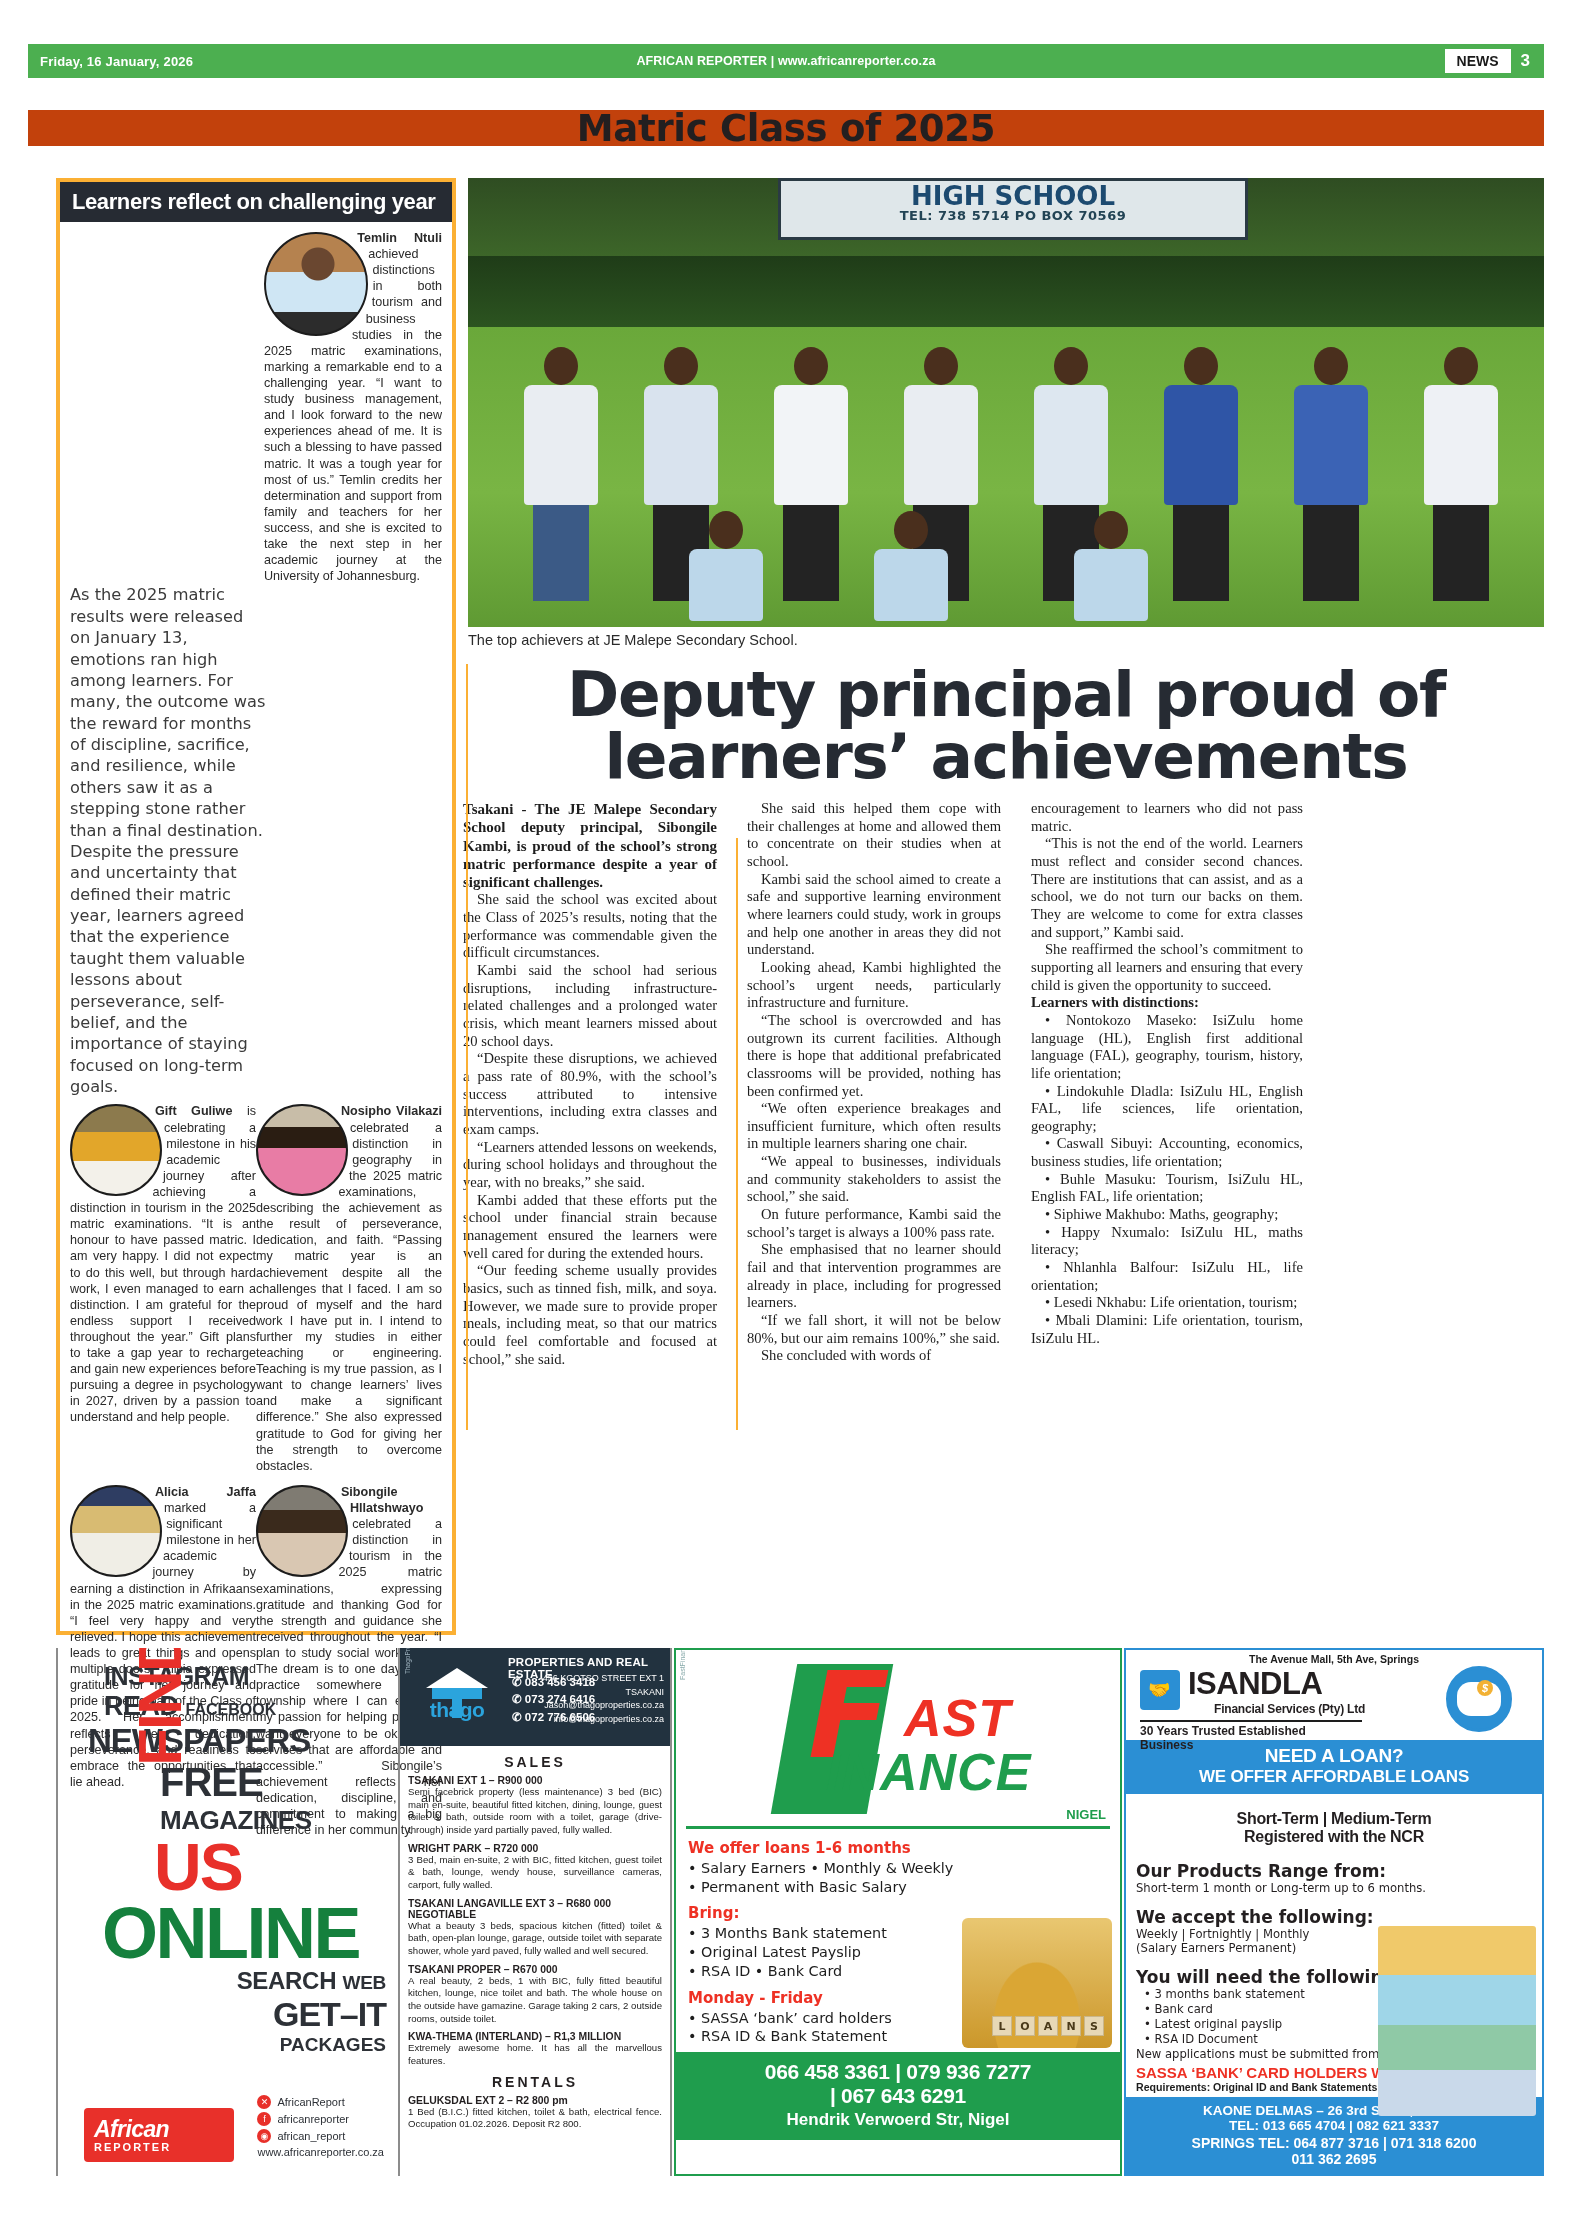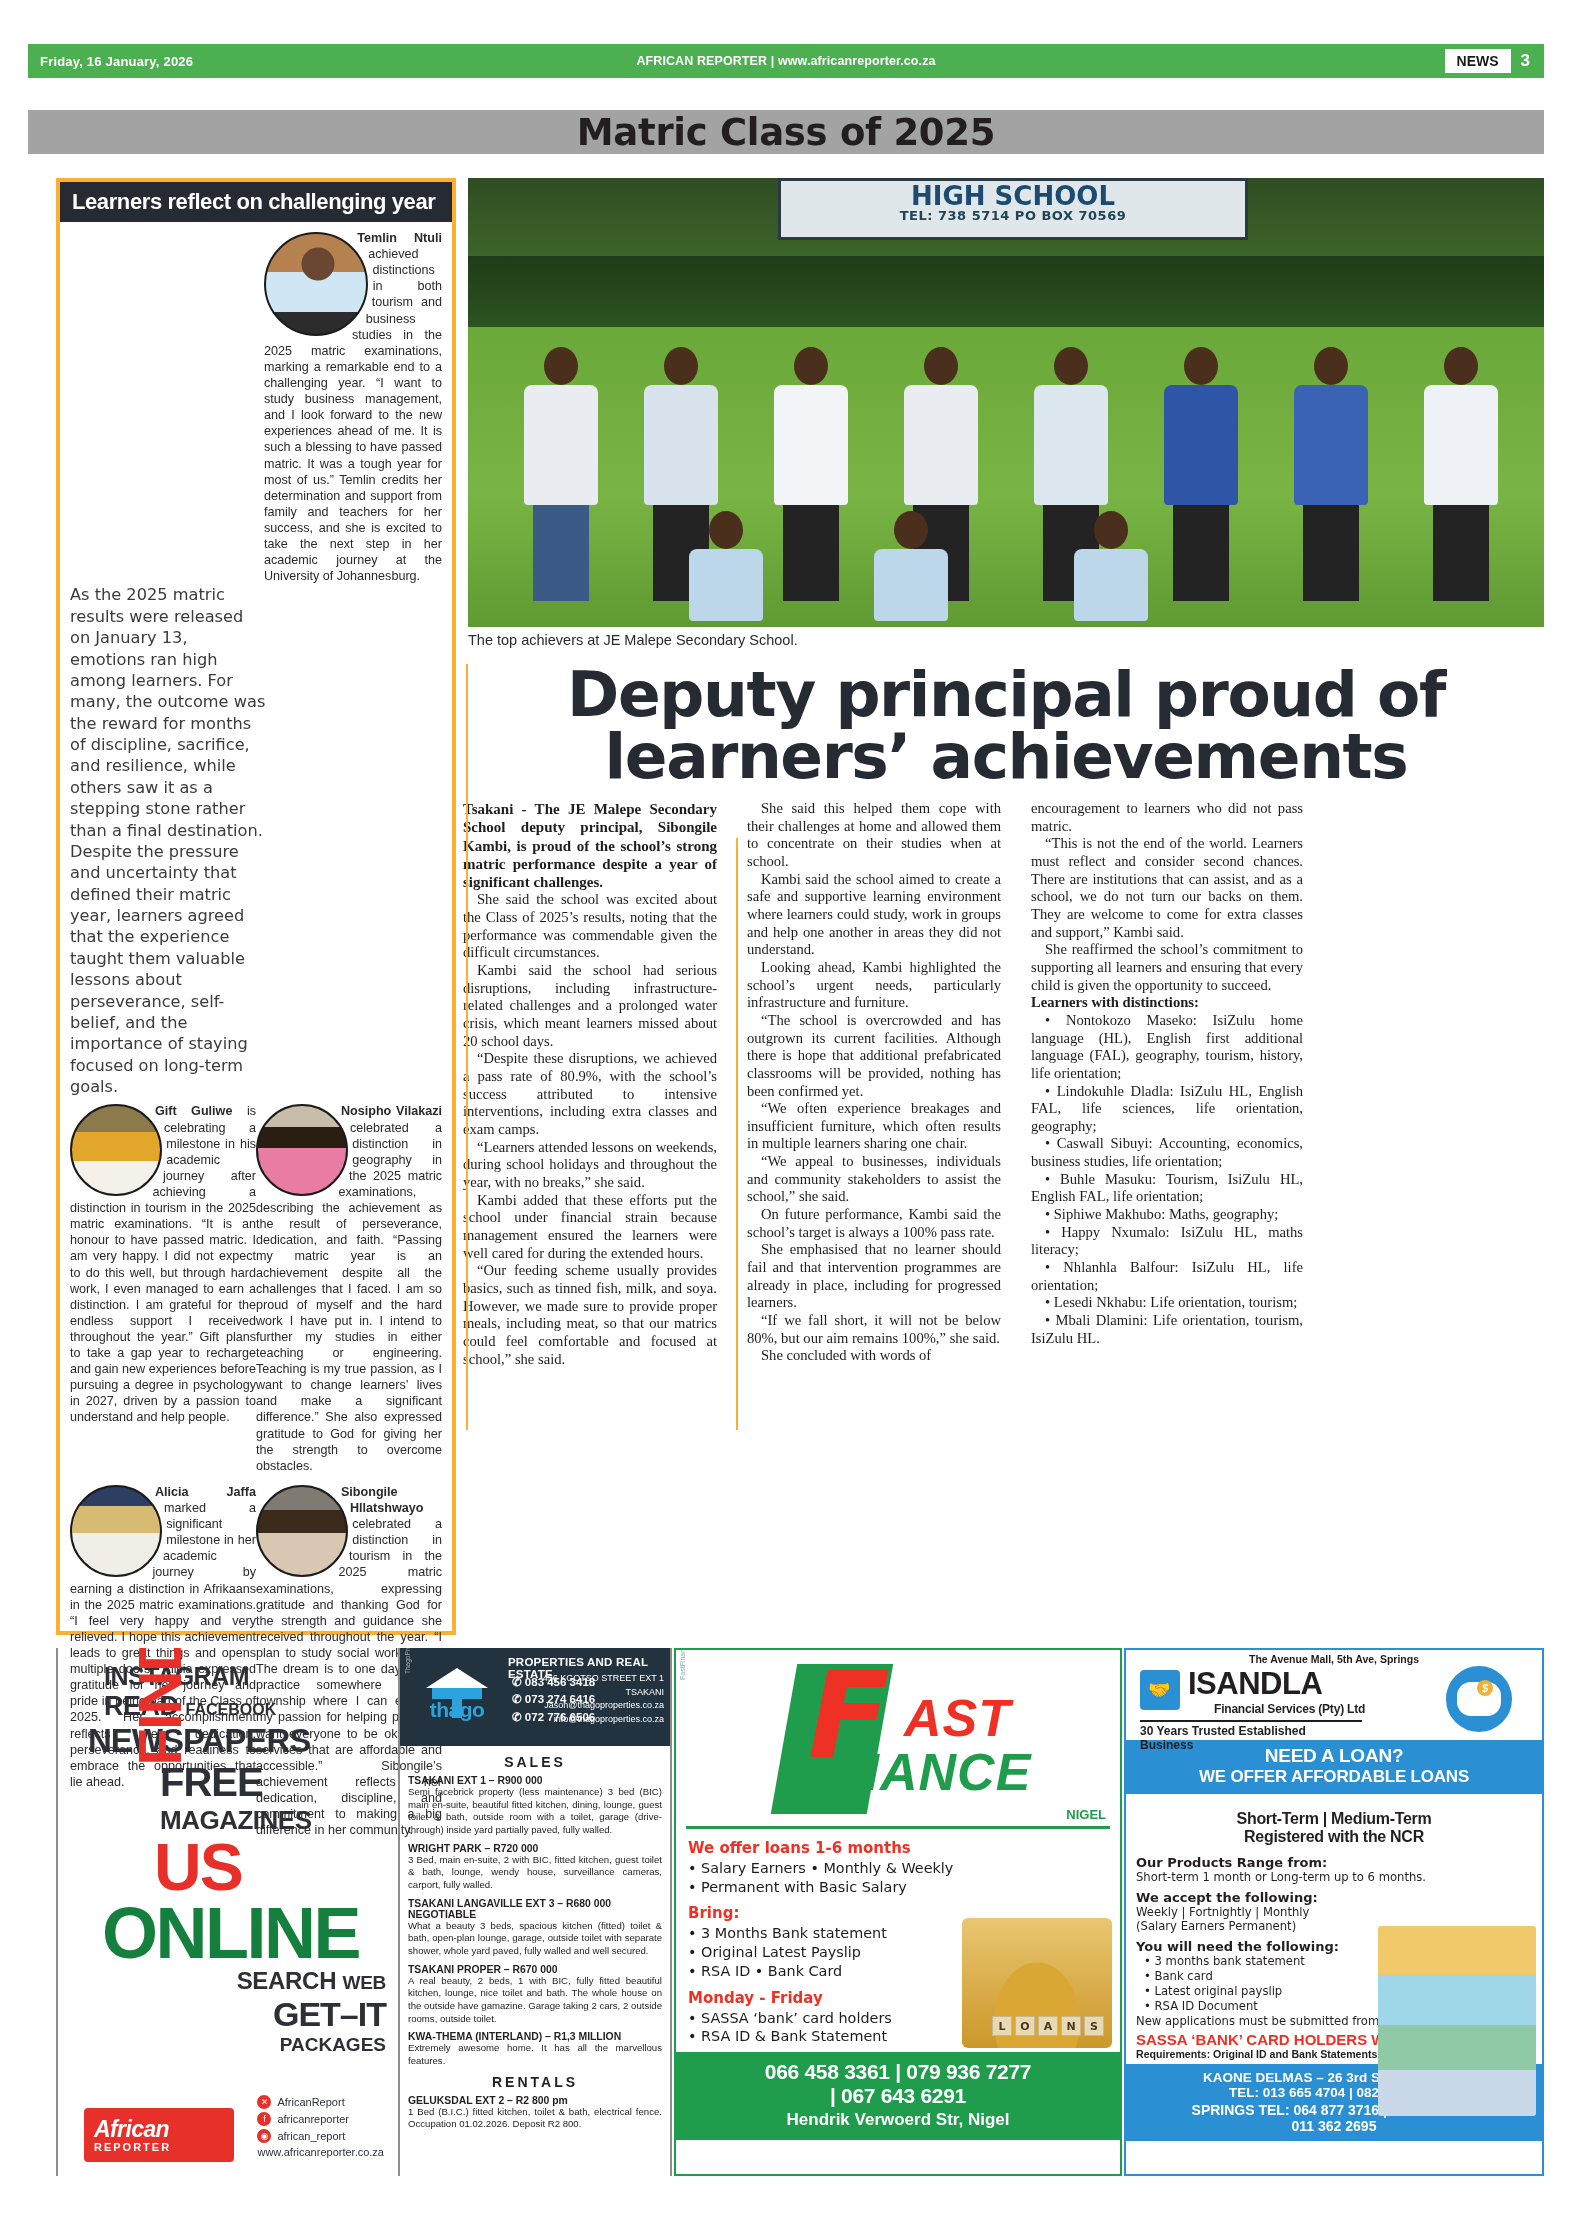--- a/index.html
+++ b/index.html
@@ -27,22 +27,22 @@
   }
   .masthead-right { margin-left: auto; display: flex; align-items: center; height: 100%; }
   .news-chip {
     background: #ffffff; color: #1a1a1a; font-weight: bold; font-size: 14px;
     padding: 5px 12px; margin-right: 10px; line-height: 1;
   }
   .page-num { color: #ffffff; font-weight: bold; font-size: 17px; margin-right: 14px; }
 
   
   .section-banner {
-    position: absolute; left: 28px; top: 110px; width: 1516px; height: 44px;
-    background: #a3a3a3; display: flex; align-items: center; justify-content: center;
+    position: absolute; left: 28px; top: 110px; width: 1516px; height: 36px;
+    background: #c2410c; display: flex; align-items: center; justify-content: center;
   }
   .section-banner span {
     font-family: "DejaVu Sans", sans-serif;
     font-size: 37px; font-weight: bold; color: #231f20; letter-spacing: -.3px;
   }
 
   
   .feature-box {
     position: absolute; left: 56px; top: 178px; width: 400px; height: 1457px;
     border: 4px solid #fbb034; background:#fff;
@@ -250,21 +250,21 @@
   .is-pig span { width: 44px; height: 34px; background:#fff; border-radius: 14px; position:relative; display:block;}
   .is-coin { position:absolute; right: 8px; top: -2px; width: 16px; height: 16px; border-radius:50%;
     background:#f2b134; color:#fff; font-size:11px; font-weight:bold; display:flex; align-items:center; justify-content:center;}
   .is-band { background: #2b8fd4; color:#fff; text-align:center; padding: 5px 0 7px;}
   .is-band .b1 { font-size: 19px; font-weight:bold; letter-spacing:-.2px;}
   .is-band .b2 { font-size: 17px; font-weight:bold; letter-spacing:-.2px;}
   .is-terms { text-align:center; padding: 5px 0 2px; }
   .is-terms .t1 { font-size: 16px; font-weight:bold; letter-spacing:-.3px;margin-top:11px;}
   .is-terms .t2 { font-size: 16px; font-weight:bold; letter-spacing:-.3px;}
   .is-body { padding: 2px 10px 0; position:relative; font-family:"DejaVu Sans", sans-serif;}
-  .is-body h5 { font-size: 13px; font-weight:bold; margin-top: 5px;}
+  .is-body h5 { font-size: 17px; font-weight:bold; margin-top: 11px;}
   .is-body p { font-size: 11.6px; line-height: 1.26; }
   .is-body ul { list-style:none; margin-left: 8px; }
   .is-body li { font-size: 11.6px; line-height: 1.3; }
   .is-body li:before { content: "• "; }
   .money { position:absolute; right: 6px; top: 78px; width: 158px; height: 190px;
     background: linear-gradient(#f0c96a 0 26%, #9fd6e8 26% 52%, #8fc9a6 52% 76%, #c9d9ea 76% 100%);
     border-radius: 3px; }
   .is-sassa { color:#ee3124; font-weight:bold; font-size: 15px; padding: 2px 10px 0; }
   .is-req { font-size: 10.6px; font-weight:bold; padding: 0 10px 4px; color:#1d1d1d;}
   .is-foot { background:#2b8fd4; color:#fff; text-align:center; padding: 6px 4px 7px; }

